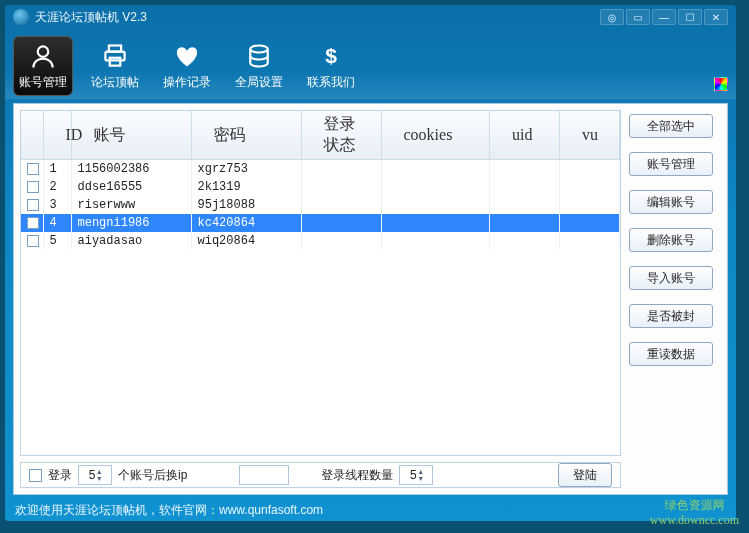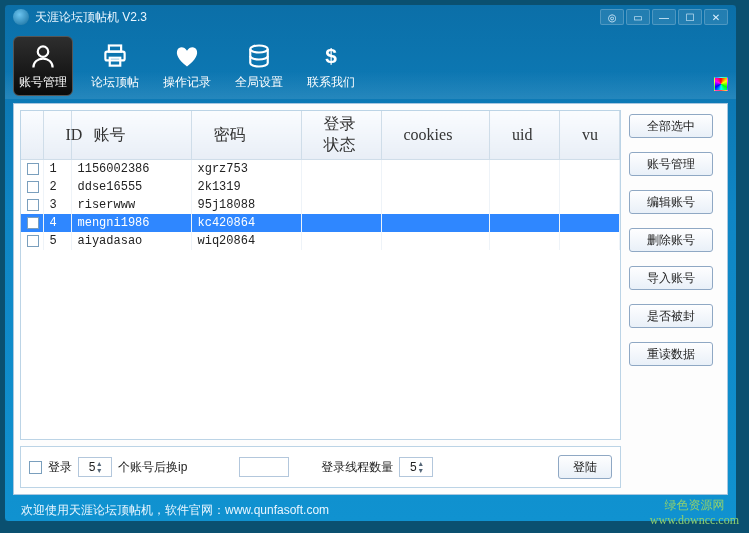--- a/index.html
+++ b/index.html
@@ -125,21 +125,21 @@
   .chk { width: 12px; height: 12px; border: 1px solid #7a9fbd; display: inline-block; vertical-align: middle; background:#fff;}
   .col-chk { width: 22px; }
   .col-id { width: 28px; }
   .col-acc { width: 120px; }
   .col-pwd { width: 110px; }
   .col-stat { width: 80px; }
   .col-cookies { }
   .col-uid { width: 70px; }
   .col-vu { width: 60px; }
   .bottom-bar {
-    height: 42px;
+    height: 26px;
     border: 1px solid #bcd4e6;
     background: #fff;
     display: flex;
     align-items: center;
     padding: 0 8px;
     gap: 6px;
     font-size: 12px;
   }
   .chk2 { width:13px; height:13px; border:1px solid #7a9fbd; display:inline-block; vertical-align:middle; background:#fff; cursor:pointer;}
   .num-spin {
@@ -173,21 +173,21 @@
     flex-direction: column;
     gap: 14px;
     padding-top: 4px;
   }
   .right-pane .btn { width: 84px; height: 24px; }
   .statusbar {
     height: 22px;
     color: #e9f6ff;
     font-size: 12px;
     display: flex; align-items: center;
-    padding: 0 16px;
+    padding: 0 10px;
   }
   .watermark {
     position: absolute;
     right: 10px; bottom: 6px;
     font-size: 12px;
     color: #8fd06f;
     font-family: SimSun, serif;
     text-align: center;
     line-height: 1.2;
     pointer-events: none;

